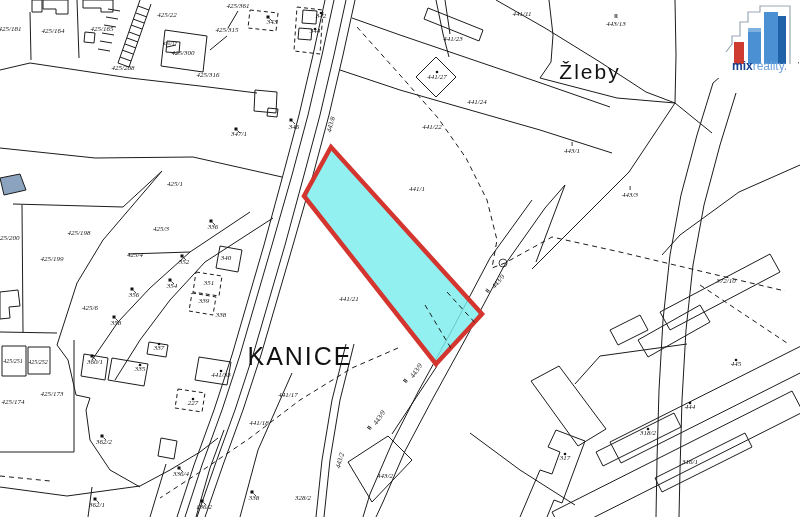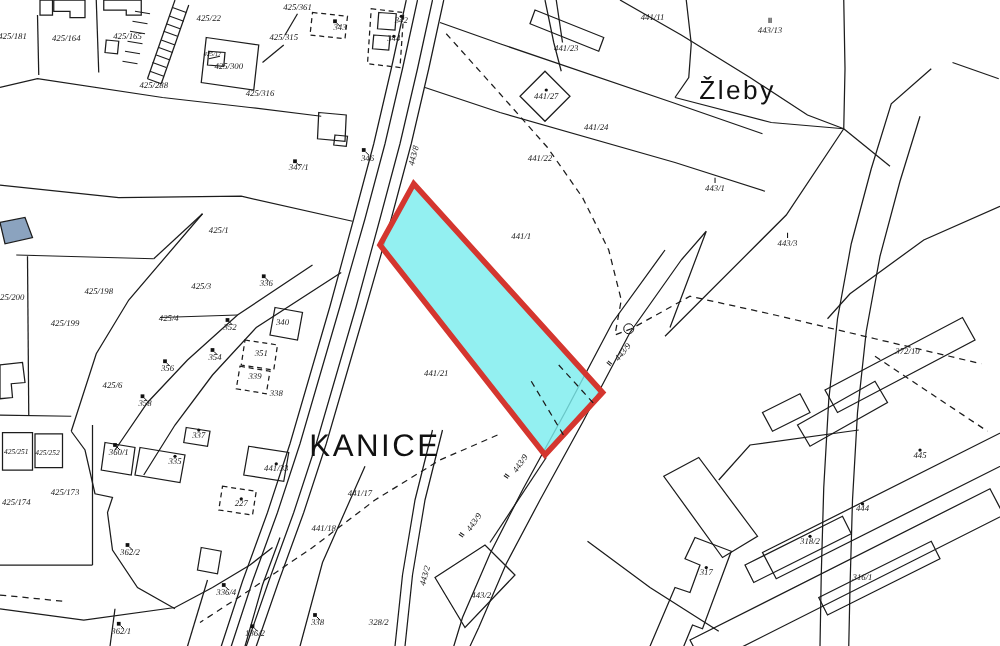--- a/index.html
+++ b/index.html
@@ -246,13 +246,24 @@
       <text x="565" y="460" font-size="7" text-anchor="middle" class="pl">317</text>
       <text x="418" y="372" font-size="7" text-anchor="middle" class="rl" transform="rotate(-55 418 372)">443/9</text>
       <text x="381" y="419" font-size="7" text-anchor="middle" class="rl" transform="rotate(-55 381 419)">443/9</text>
       <text x="500" y="283" font-size="7" text-anchor="middle" class="rl" transform="rotate(-50 500 283)">443/9</text>
       <text x="333" y="125" font-size="7" text-anchor="middle" class="rl" transform="rotate(-75 333 125)">443/8</text>
       <text x="342" y="461" font-size="7" text-anchor="middle" class="rl" transform="rotate(-75 342 461)">443/2</text>
       <text x="300" y="365" font-size="25" text-anchor="middle" class="place" letter-spacing="3">KANICE</text>
       <text x="590" y="79" font-size="21" text-anchor="middle" class="place">Žleby</text>
     </svg>
 
+  <div class="logo">
+    <svg width="80" height="76" viewBox="0 0 80 76">
+      <polyline points="8,50 14,42 14,34 22,34 22,20 30,20 30,10 42,10 42,4 72,4 72,62" fill="none" stroke="#9aa7b5" stroke-width="1.2"></polyline>
+      <rect x="16" y="40" width="10" height="22" fill="#cf3a31"></rect>
+      <rect x="30" y="26" width="13" height="36" fill="#4a90d2"></rect>
+      <rect x="46" y="10" width="14" height="52" fill="#4a90d2"></rect>
+      <rect x="60" y="14" width="8" height="48" fill="#2062a8"></rect>
+      <rect x="30" y="26" width="13" height="4" fill="#7fb2e0"></rect>
+    </svg>
+    <div class="txt"><span class="mix">mix</span><span class="rea">reality.</span></div>
+  </div>
 </div>
 
 </body></html>

